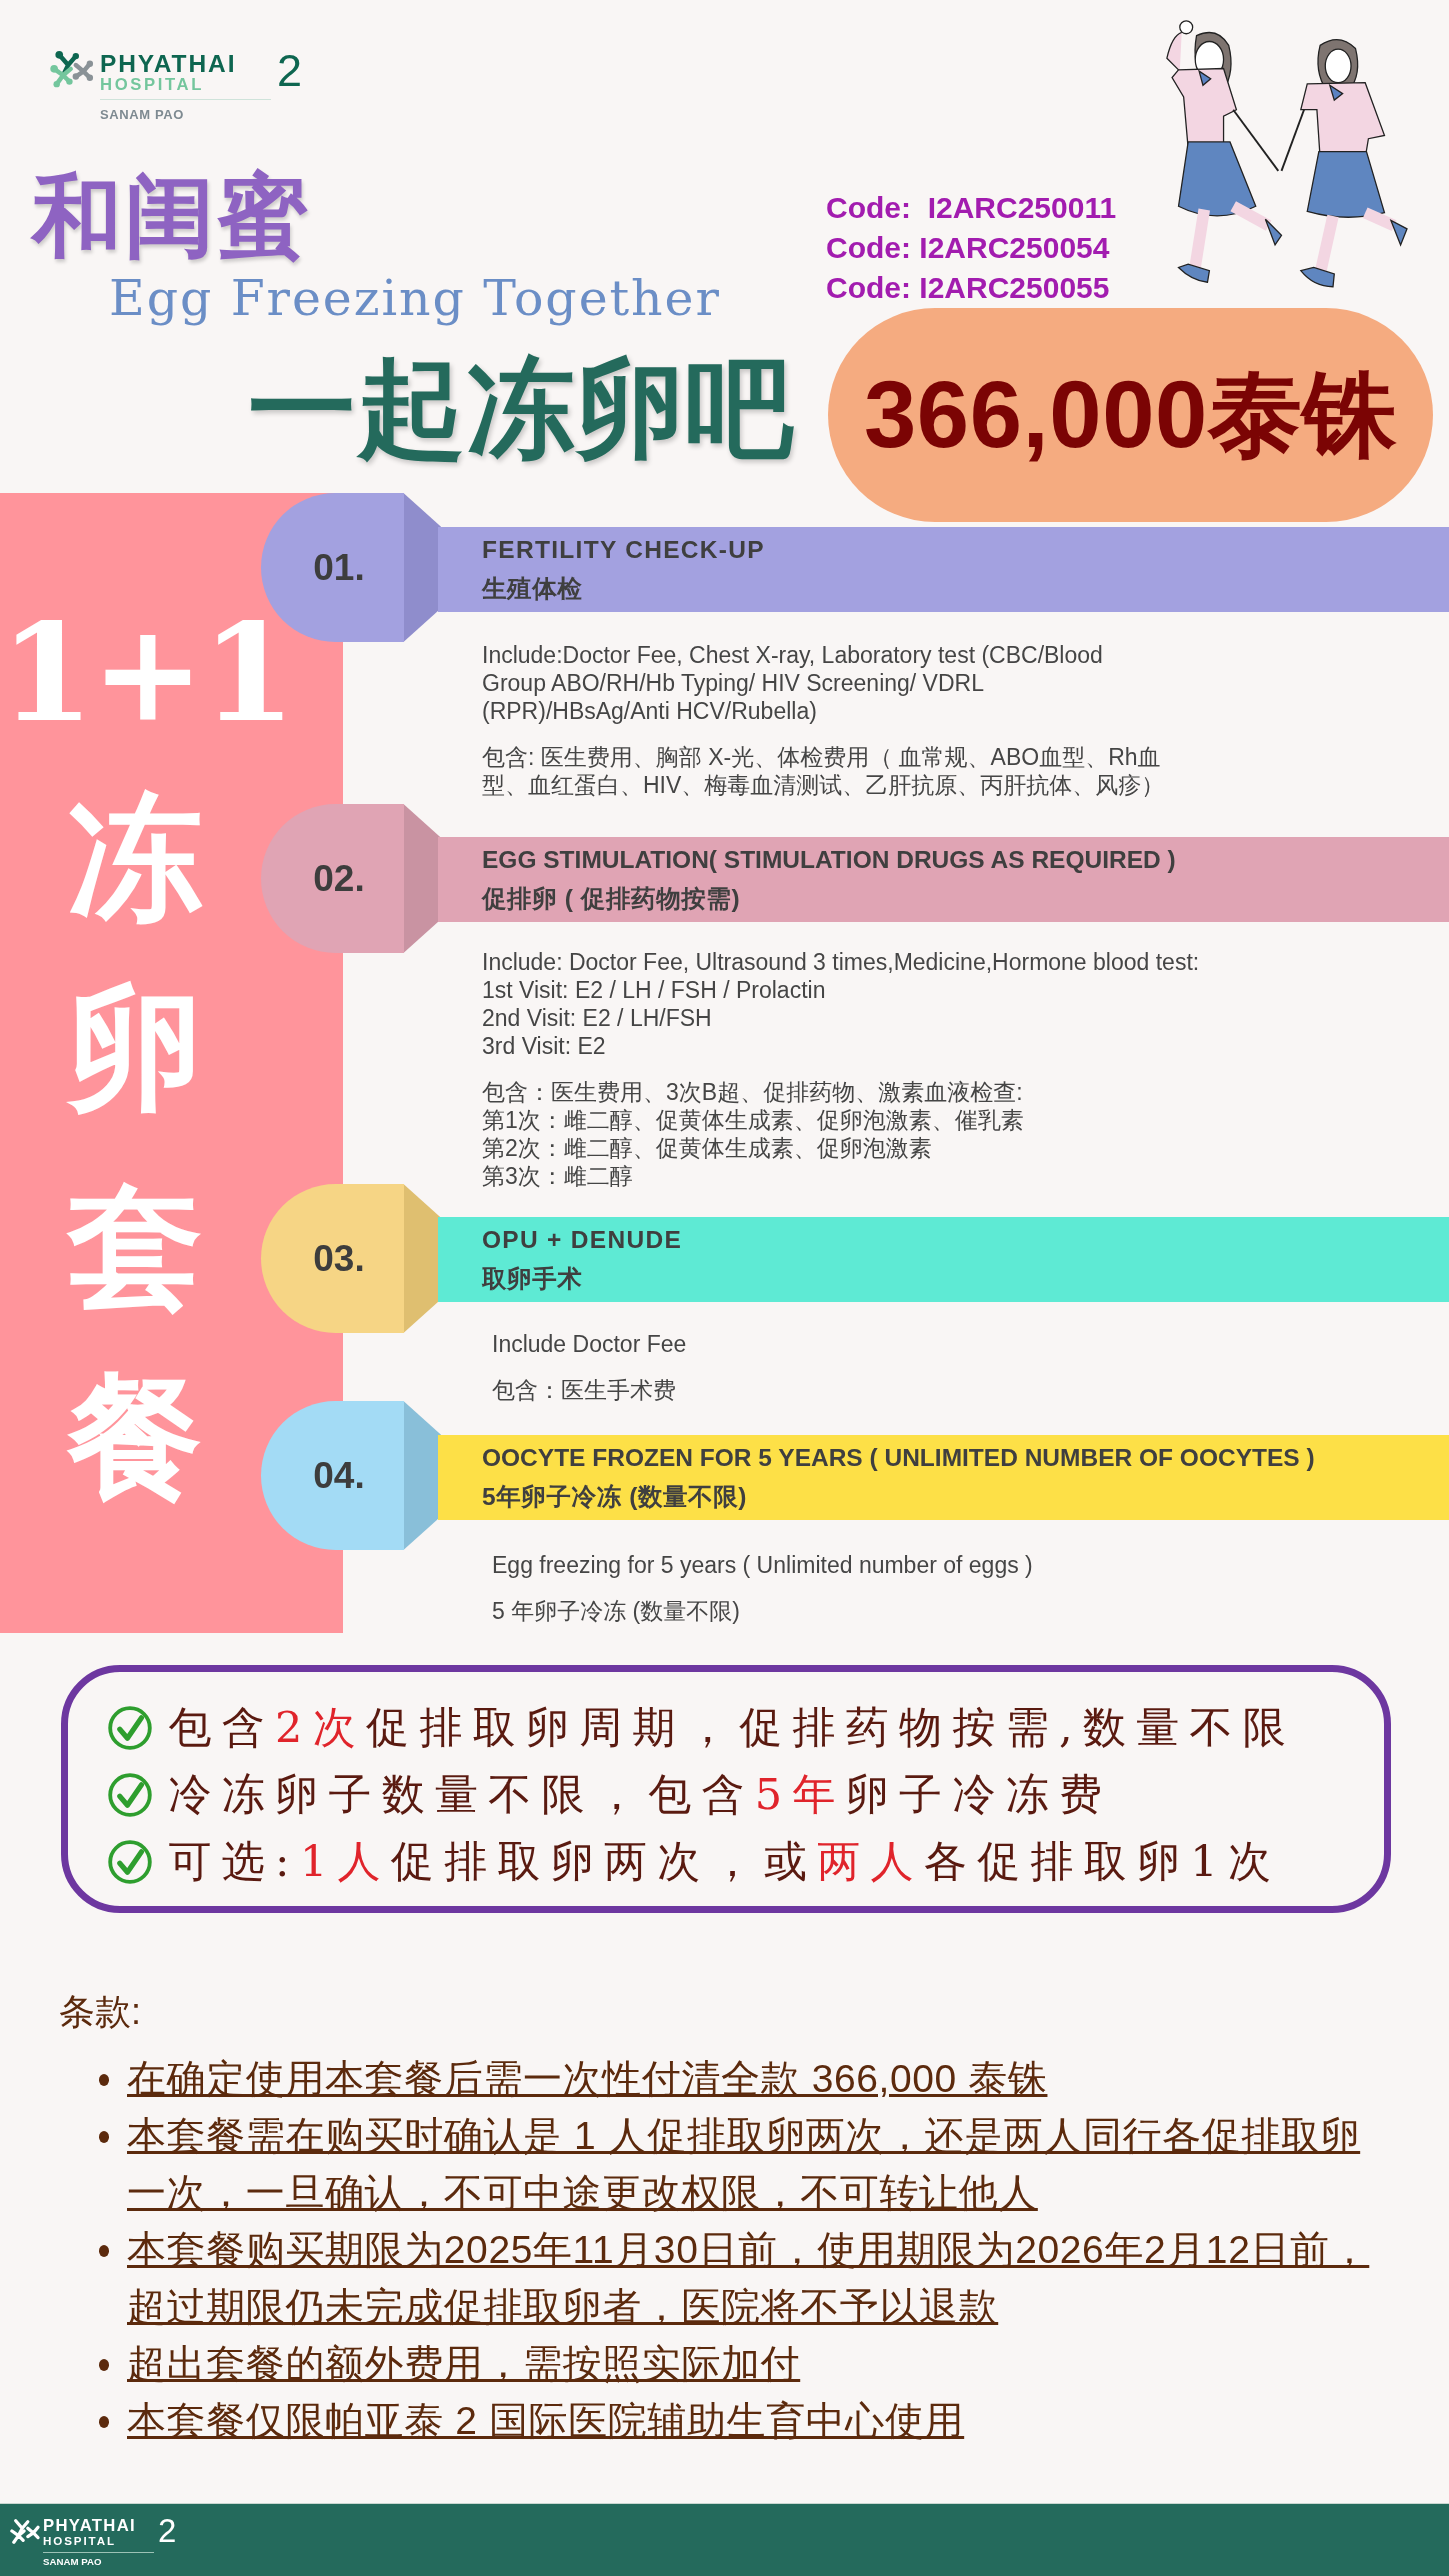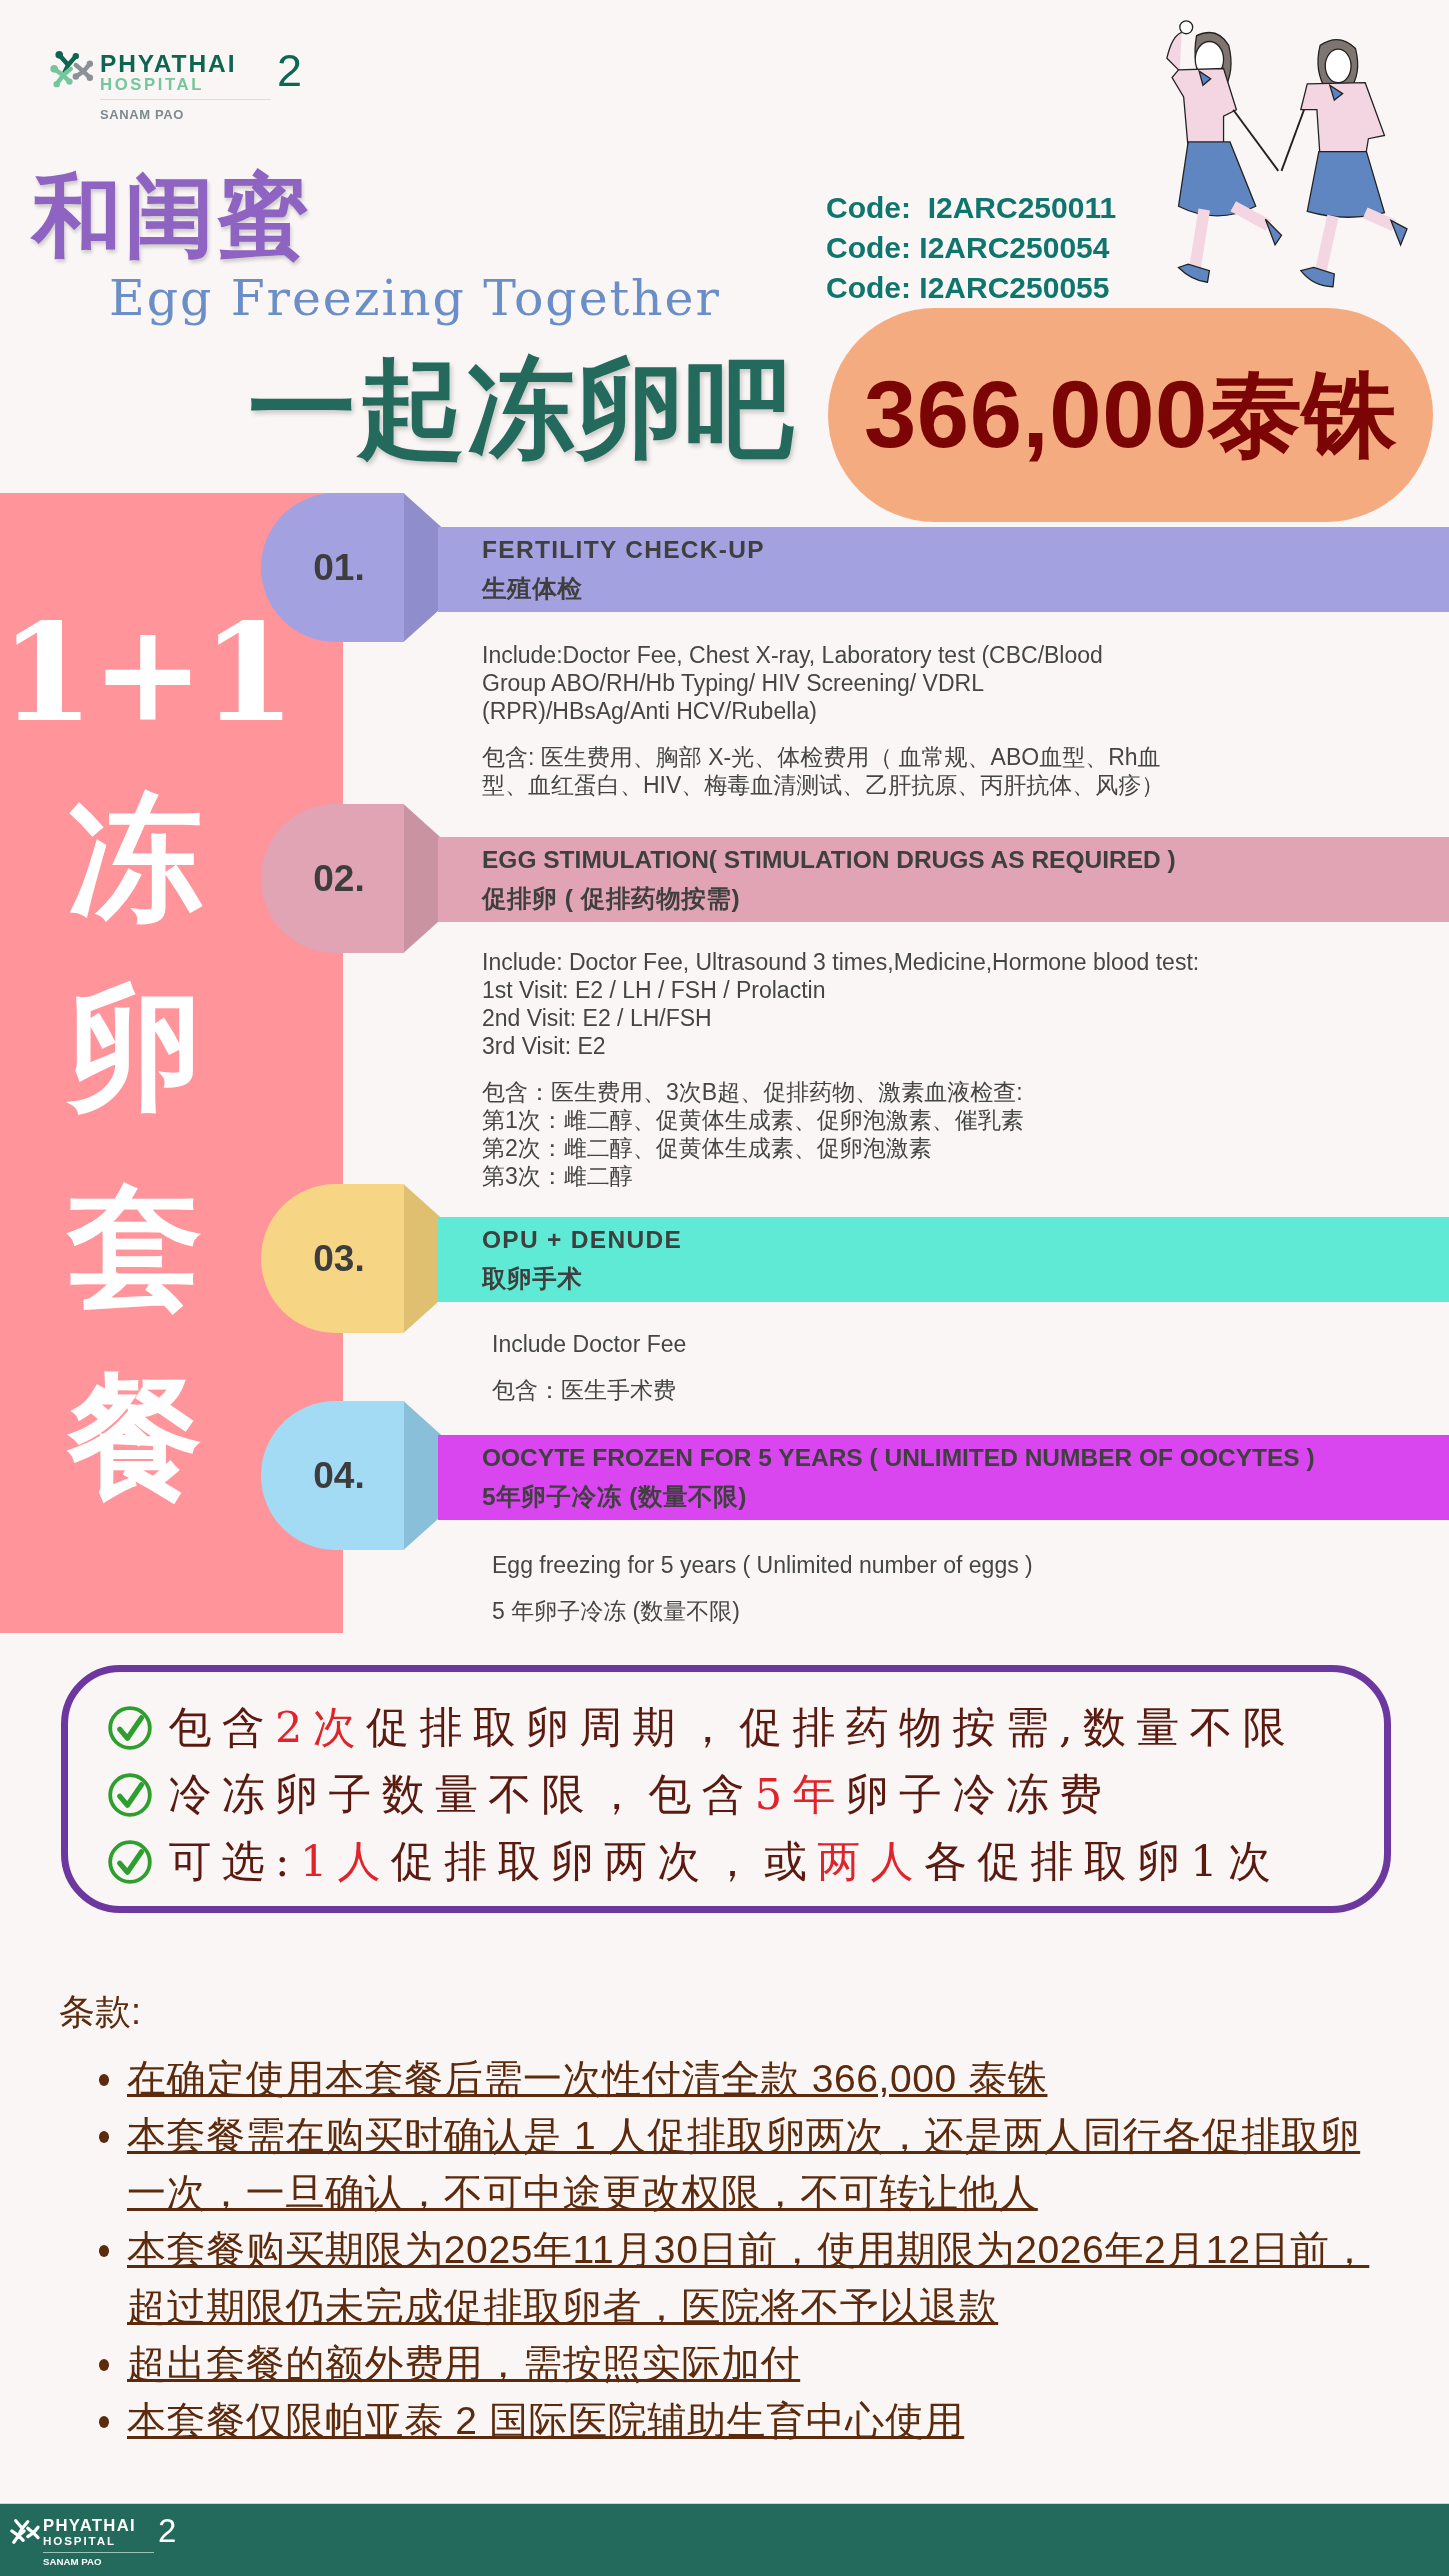--- a/index.html
+++ b/index.html
@@ -20,21 +20,21 @@
   .logo-num { position: absolute; left: 227px; top: -1.3px; font-size: 45px; color: #0e6650; line-height: 44px; font-weight: 400; }
   .logo-rule { position: absolute; left: 50px; top: 49px; width: 171px; height: 1.3px; background: #cfe3da; }
   .logo-branch { position: absolute; left: 50px; top: 57px; font-weight: 700; font-size: 13px; letter-spacing: 0.6px; color: #7e8a91; }
 
   
   .t-friends { left: 32px; top: 165px; font-size: 90px; font-weight: 700; color: #8e63c2; letter-spacing: 2.6px; line-height: 103px; text-shadow: 1.3px 2.6px 3.9px rgba(0,0,0,0.18); }
   .t-egg { left: 109px; top: 270px; font-family: "DejaVu Serif", "Liberation Serif", serif; font-size: 49px; color: #6b8ec6; letter-spacing: 1.9px; line-height: 58px; }
   .t-cn { left: 248px; top: 348px; font-size: 108px; font-weight: 700; color: #246a5c; letter-spacing: 1.3px; line-height: 122px; text-shadow: 1.9px 3.2px 5.2px rgba(0,0,0,0.2); }
 
   .codes { left: 826px; top: 188px; }
-  .codes div { font-size: 30px; font-weight: 700; color: #0f766e; line-height: 40px; white-space: pre; }
+  .codes div { font-size: 30px; font-weight: 700; color: #a21caf; line-height: 40px; white-space: pre; }
 
   .price { left: 828px; top: 308px; width: 605px; height: 214px; border-radius: 107px; background: #f5ab80; display: flex; align-items: center; justify-content: center; }
   .price span { font-size: 94px; font-weight: 700; color: #7b0404; letter-spacing: 0.6px; }
 
   
   .girls { left: 1127px; top: 13px; width: 309px; height: 290px; }
 
   
   .side { left: 0; top: 493px; width: 343px; height: 1140px; background: #ff949b; }
   .side .big { position: absolute; left: 0; width: 270px; text-align: center; color: #fff; font-weight: 700; font-family: "DejaVu Serif", "Liberation Serif", serif; }
@@ -215,21 +215,21 @@
   <p>包含：医生手术费</p>
 </div>
 
 <div class="abs step-badge" style="left:261px; top:1401px;text-align:right;">
   <div class="cap" style="background:#a3dbf5;"></div>
   <div class="num">04.</div>
   <svg width="37" height="149" viewBox="0 0 58 232">
       <polygon points="0,0 58,52 58,180 0,232" fill="#89bfd9"></polygon>
     </svg>
 </div>
-<div class="abs step-bar" style="top:1435px; height:85px; background:#d946ef;">
+<div class="abs step-bar" style="top:1435px; height:85px; background:#fde047;">
   <div class="en" style="top:9px; letter-spacing:0">OOCYTE FROZEN FOR 5 YEARS  ( UNLIMITED NUMBER OF OOCYTES )</div>
   <div class="cn" style="top:45px">5年卵子冷冻 (数量不限)</div>
 </div>
 <div class="abs step-body" style="top:1551px; left:492px;">
   <p>Egg freezing for 5 years ( Unlimited number of eggs )</p>
   <div class="gap"></div>
   <p>5 年卵子冷冻 (数量不限)</p>
 </div>
 
 <div class="abs hbox">

